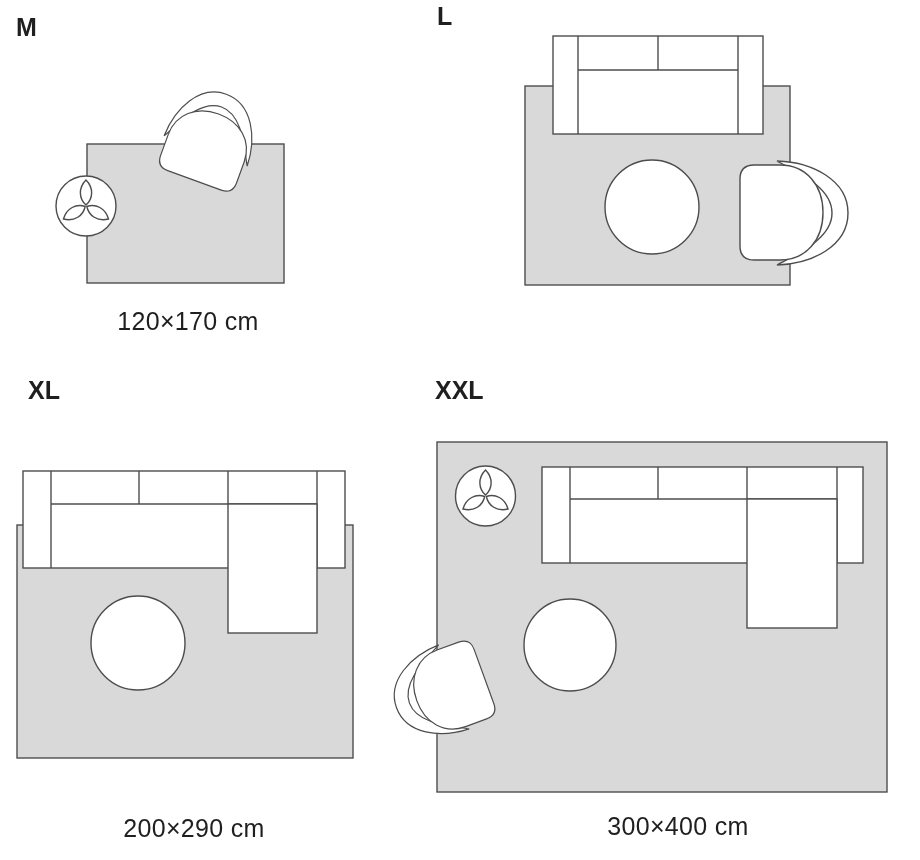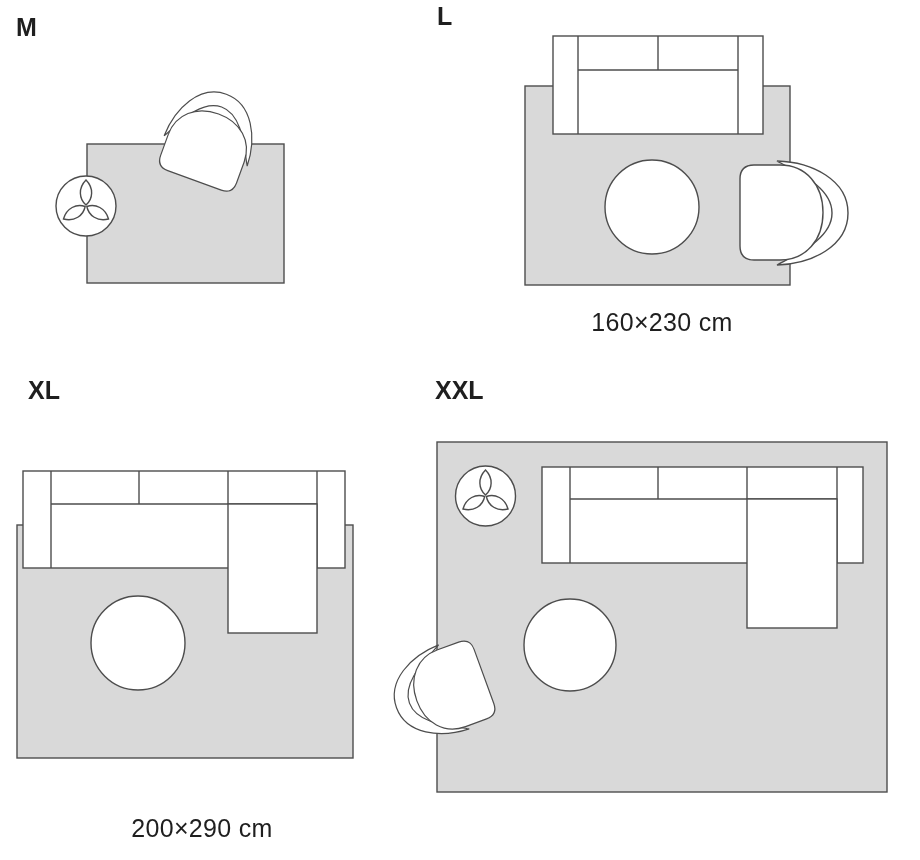--- a/index.html
+++ b/index.html
@@ -99,22 +99,23 @@
         <line class="fline" x1="658" y1="467" x2="658" y2="499"></line>
         <line class="fline" x1="747" y1="467" x2="747" y2="499"></line>
         <rect class="furn" x="747" y="499" width="90" height="129"></rect>
       </g>
       <circle class="furn" cx="570" cy="645" r="46"></circle>
       <use href="#chair-symbol" transform="translate(440,691.5) rotate(160) scale(0.86) translate(-54,-52.5)"></use>
     </g>
   </svg>
 
   <div class="size-label" style="left:16px; top:13px;">M</div>
+  <div class="dim-label" style="left:188px; top:307px;">120×170 cm</div>
 
   <div class="size-label" style="left:437px; top:2px;">L</div>
-  <div class="dim-label" style="left:662px; top:308px;">160×230 cm</div>
 
   <div class="size-label" style="left:28px; top:376px;">XL</div>
-  <div class="dim-label" style="left:194px; top:814px;margin-left:8px;">200×290 cm</div>
+  <div class="dim-label" style="left:194px; top:814px;">200×290 cm</div>
 
   <div class="size-label" style="left:435px; top:376px;">XXL</div>
+  <div class="dim-label" style="left:678px; top:812px;">300×400 cm</div>
 
 </div>
 
 </body></html>

